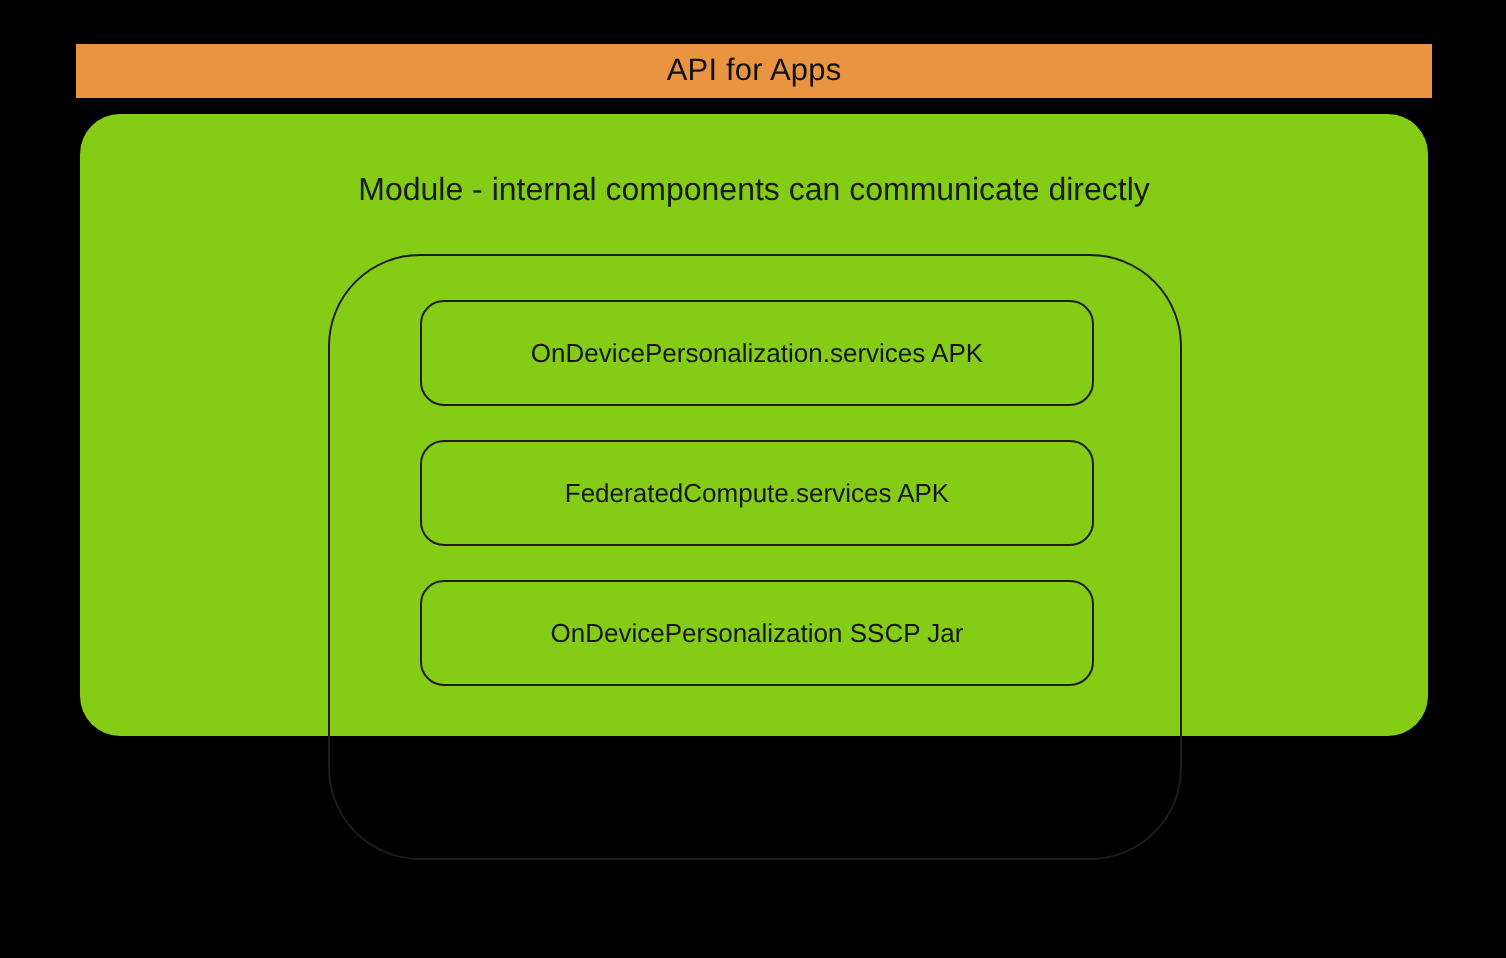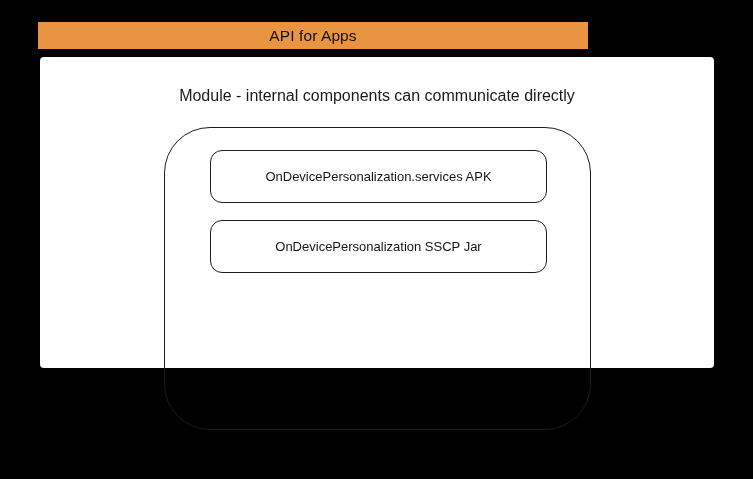--- a/index.html
+++ b/index.html
@@ -17,21 +17,21 @@
     height: 479px;
     background: #000000;
     overflow: hidden;
   }
 
   
   .api-banner {
     position: absolute;
     left: 38px;
     top: 22px;
-    width: 550px;
+    width: 678px;
     height: 27px;
     background: #e89440;
     display: flex;
     align-items: center;
     justify-content: center;
   }
   .api-banner-label {
     font-size: 15.5px;
     color: #111111;
     letter-spacing: 0.1px;
@@ -39,22 +39,22 @@
     white-space: nowrap;
   }
 
   
   .module-panel {
     position: absolute;
     left: 40px;
     top: 57px;
     width: 674px;
     height: 311px;
-    background: #ffffff;
-    border-radius: 4px;
+    background: #84cc16;
+    border-radius: 20px;
   }
 
   .module-caption {
     position: absolute;
     left: 0;
     top: 31px;
     width: 100%;
     text-align: center;
     font-size: 16px;
     color: #1a1a1a;
@@ -115,20 +115,23 @@
     <div class="module-caption">Module - internal components can communicate directly</div>
 
     <div class="inner-container">
 
       <div class="component-list">
 
         <div class="component-box">
           <span class="component-label">OnDevicePersonalization.services APK</span>
         </div>
 
+        <div class="component-box">
+          <span class="component-label">FederatedCompute.services APK</span>
+        </div>
 
 
         <div class="component-box">
           <span class="component-label">OnDevicePersonalization SSCP Jar</span>
         </div>
 
       </div>
     </div>
   </div>
 </div>

